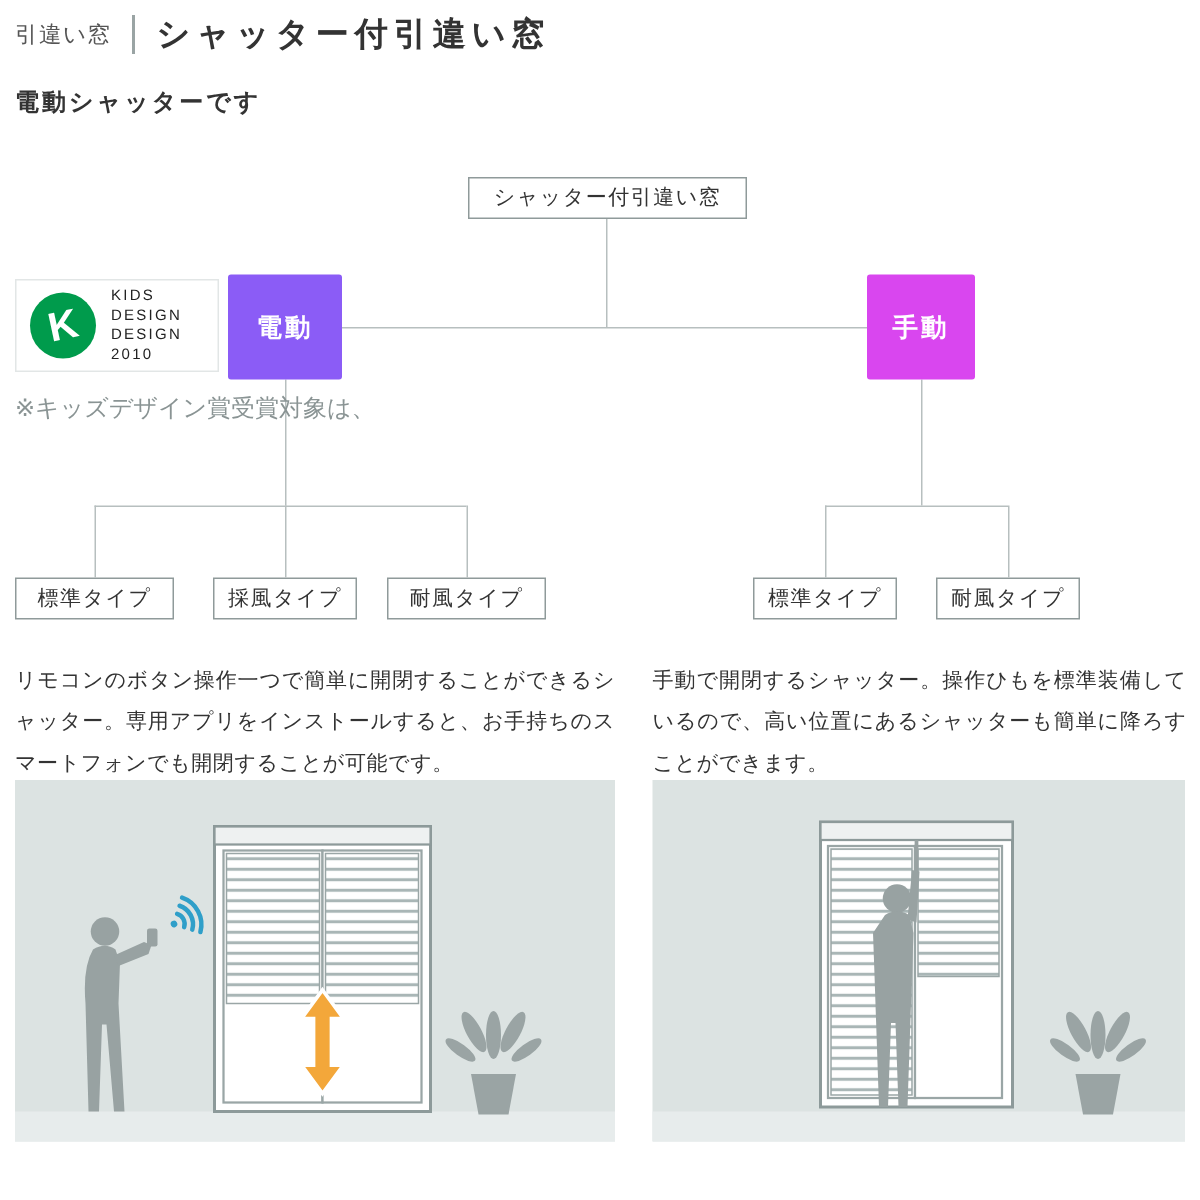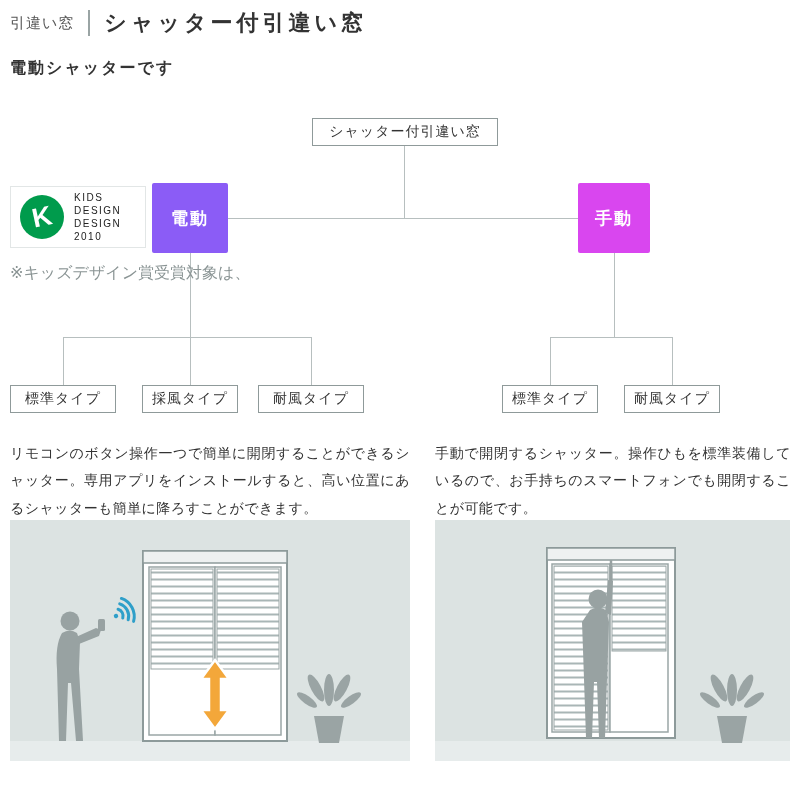--- a/index.html
+++ b/index.html
@@ -79,22 +79,22 @@
       <div>KIDS</div>
       <div>DESIGN</div>
       <div>DESIGN</div>
       <div>2010</div>
     </div>
   </div>
   <div class="award-note">
     <div class="n1">※キッズデザイン賞受賞対象は、</div>
   </div>
 
-  <div class="desc desc-left">リモコンのボタン操作一つで簡単に開閉することができるシャッター。専用アプリをインストールすると、高い位置にあるシャッターも簡単に降ろすことができます。</div>
-  <div class="desc desc-right">手動で開閉するシャッター。操作ひもを標準装備しているので、お手持ちのスマートフォンでも開閉することが可能です。</div>
+  <div class="desc desc-left">リモコンのボタン操作一つで簡単に開閉することができるシャッター。専用アプリをインストールすると、お手持ちのスマートフォンでも開閉することが可能です。</div>
+  <div class="desc desc-right">手動で開閉するシャッター。操作ひもを標準装備しているので、高い位置にあるシャッターも簡単に降ろすことができます。</div>
 
   <div class="panel panel-left">
     <svg width="400" height="241" viewBox="0 0 400 241">
       <defs>
         <pattern id="louverA" width="8" height="7" patternUnits="userSpaceOnUse">
           <rect width="8" height="7" fill="#ffffff"></rect>
           <rect x="0" y="2.5" width="8" height="2" fill="#a9b6b6"></rect>
         </pattern>
       </defs>
 

